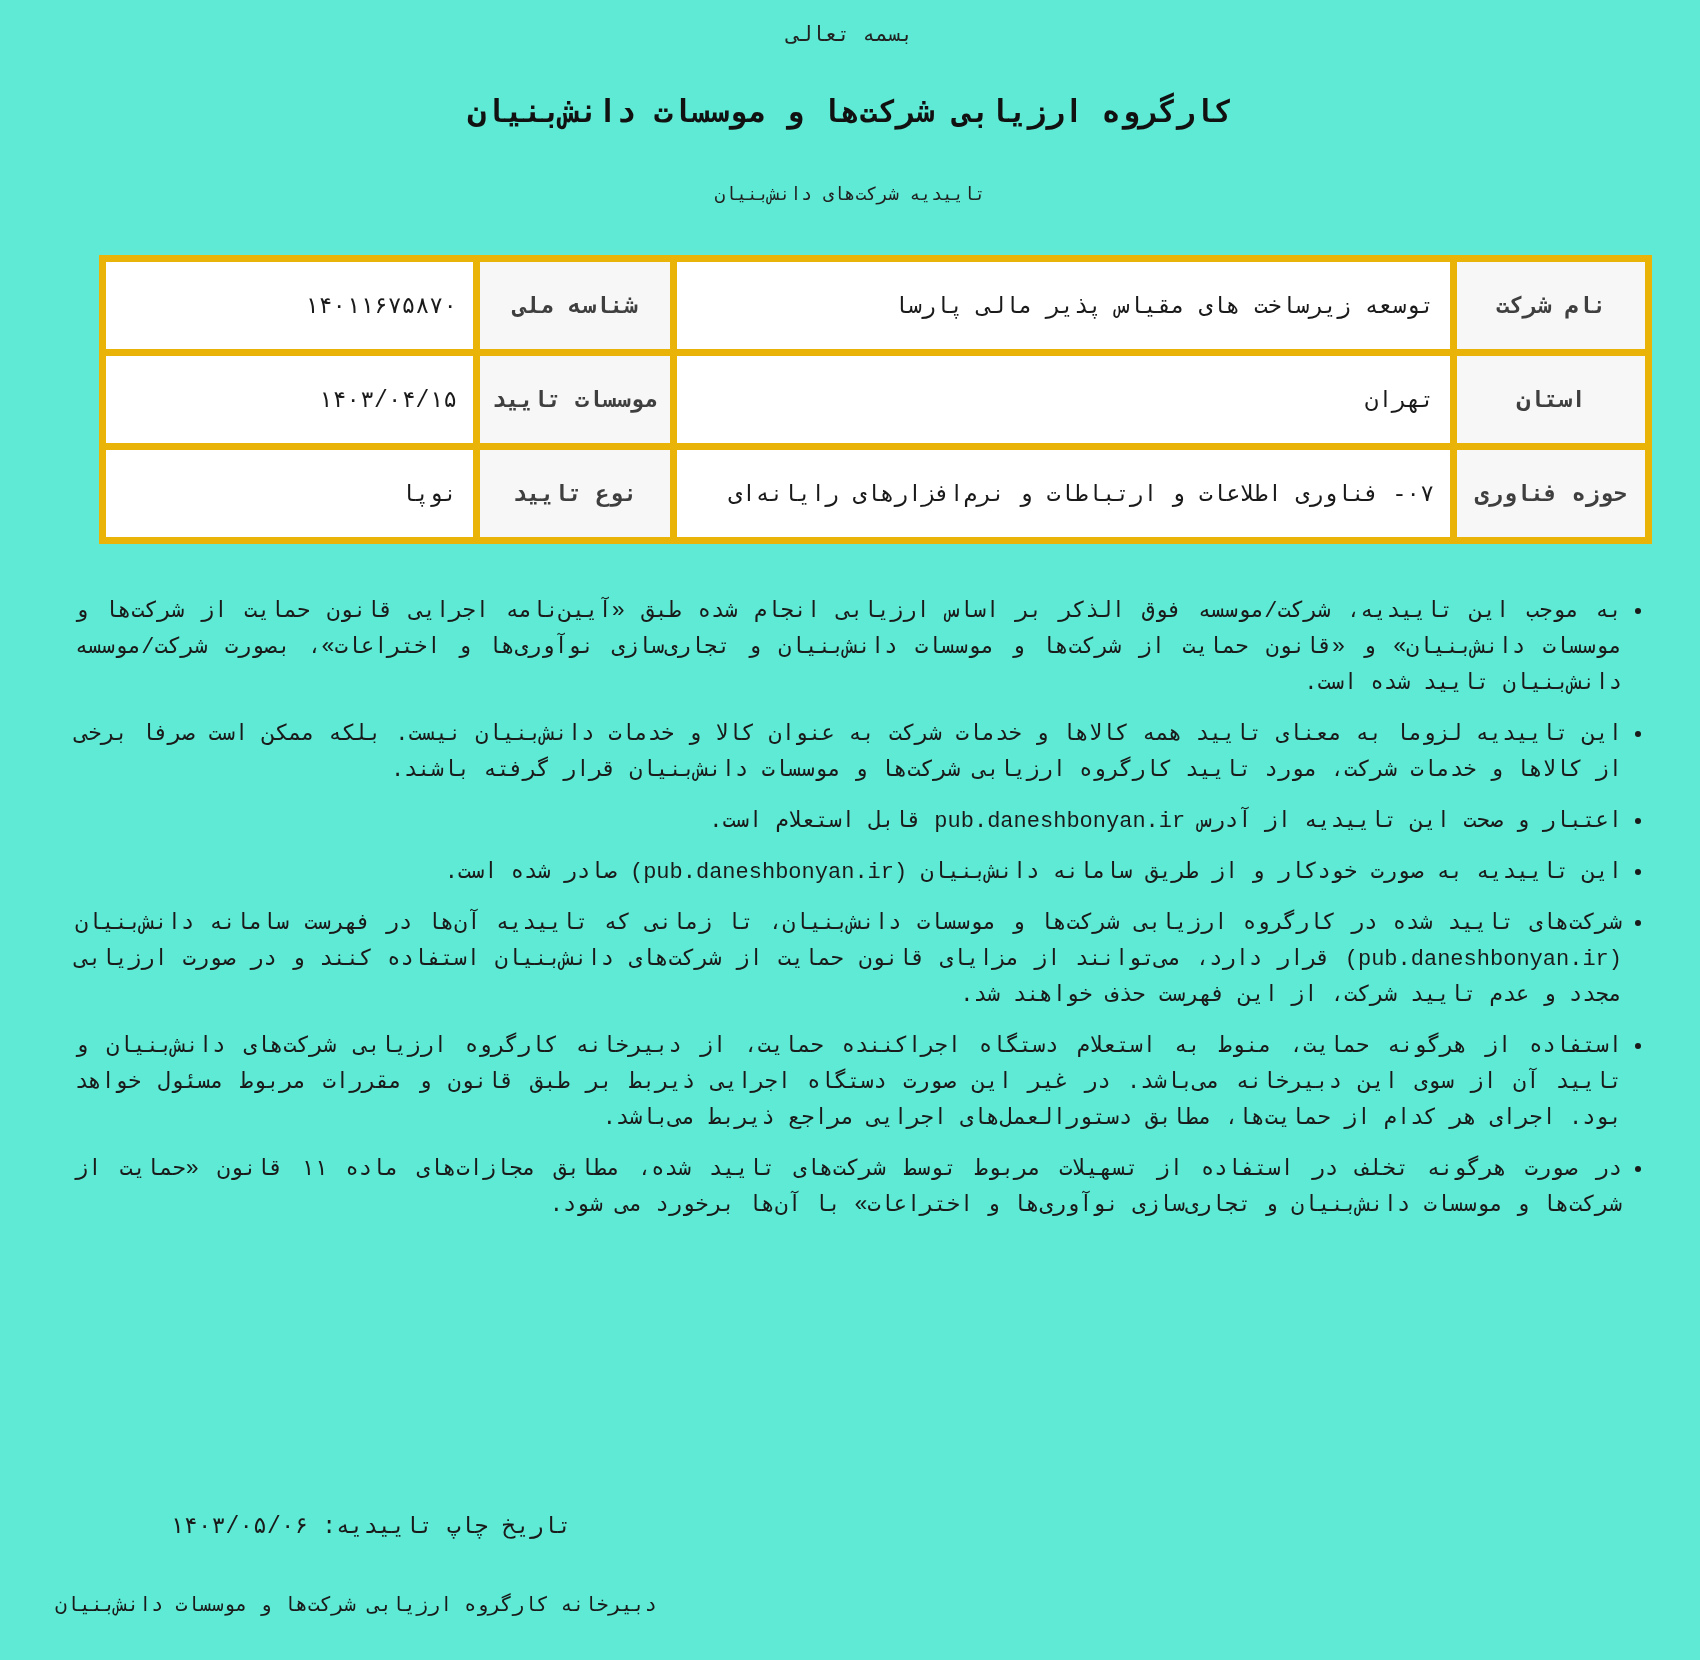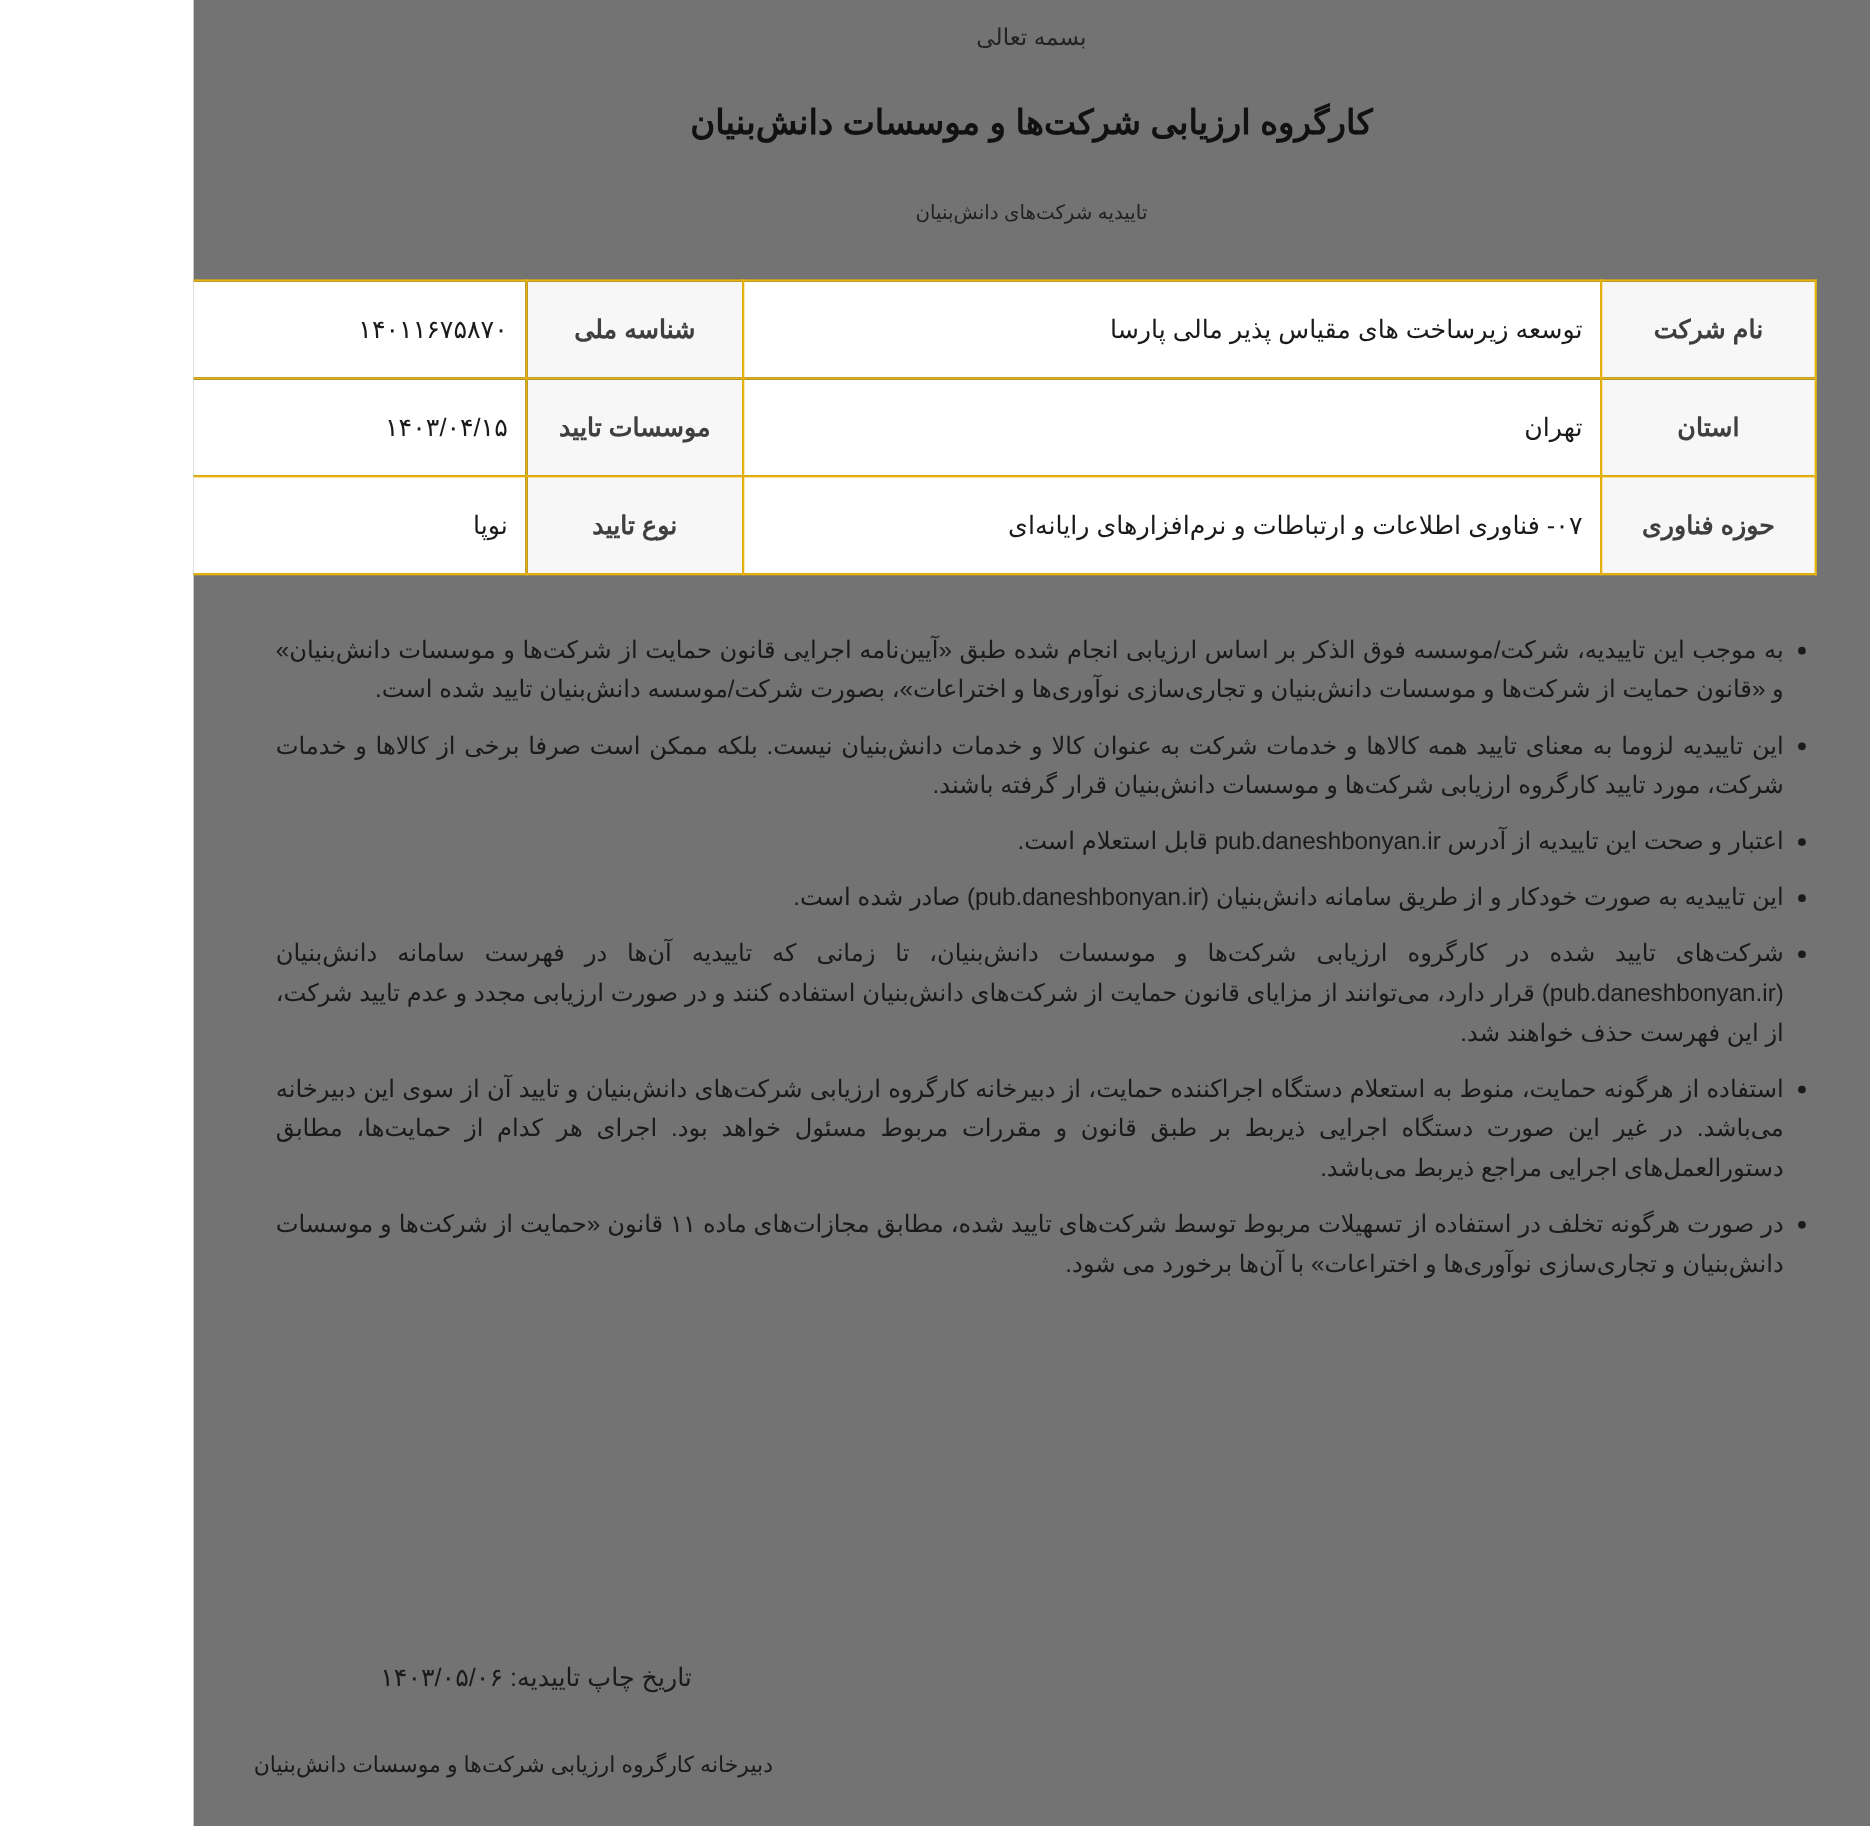--- a/index.html
+++ b/index.html
@@ -2,25 +2,25 @@
 <html lang="fa" dir="rtl"><head>
 <meta charset="utf-8">
 <style>
   html, body {
     margin: 0;
     padding: 0;
     background: #ffffff;
   }
   .sheet {
     position: relative;
-    width: 1524px;
+    width: 1700px;
     height: 1660px;
-    background: #737373;
+    background: #5eead4;
     direction: rtl;
-    font-family: Liberation Sans, sans-serif;
+    font-family: Liberation Mono, monospace;
     color: #1a1a1a;
     overflow: hidden;
   }
   .bismillah {
     padding-top: 22px;
     text-align: center;
     font-size: 21px;
     color: #222222;
   }
   .main-title {
@@ -38,21 +38,21 @@
   }
   table.info-table {
     margin-top: 50px;
     margin-right: 48px;
     width: 1546px;
     border-collapse: collapse;
     table-layout: fixed;
   }
   table.info-table td {
     height: 85px;
-    border: 2px solid #eab308;
+    border: 7px solid #eab308;
     font-size: 23px;
     vertical-align: middle;
     overflow: hidden;
   }
   td.lbl {
     background: #f7f7f7;
     text-align: center;
     color: #3f3f3f;
     font-weight: 600;
   }

